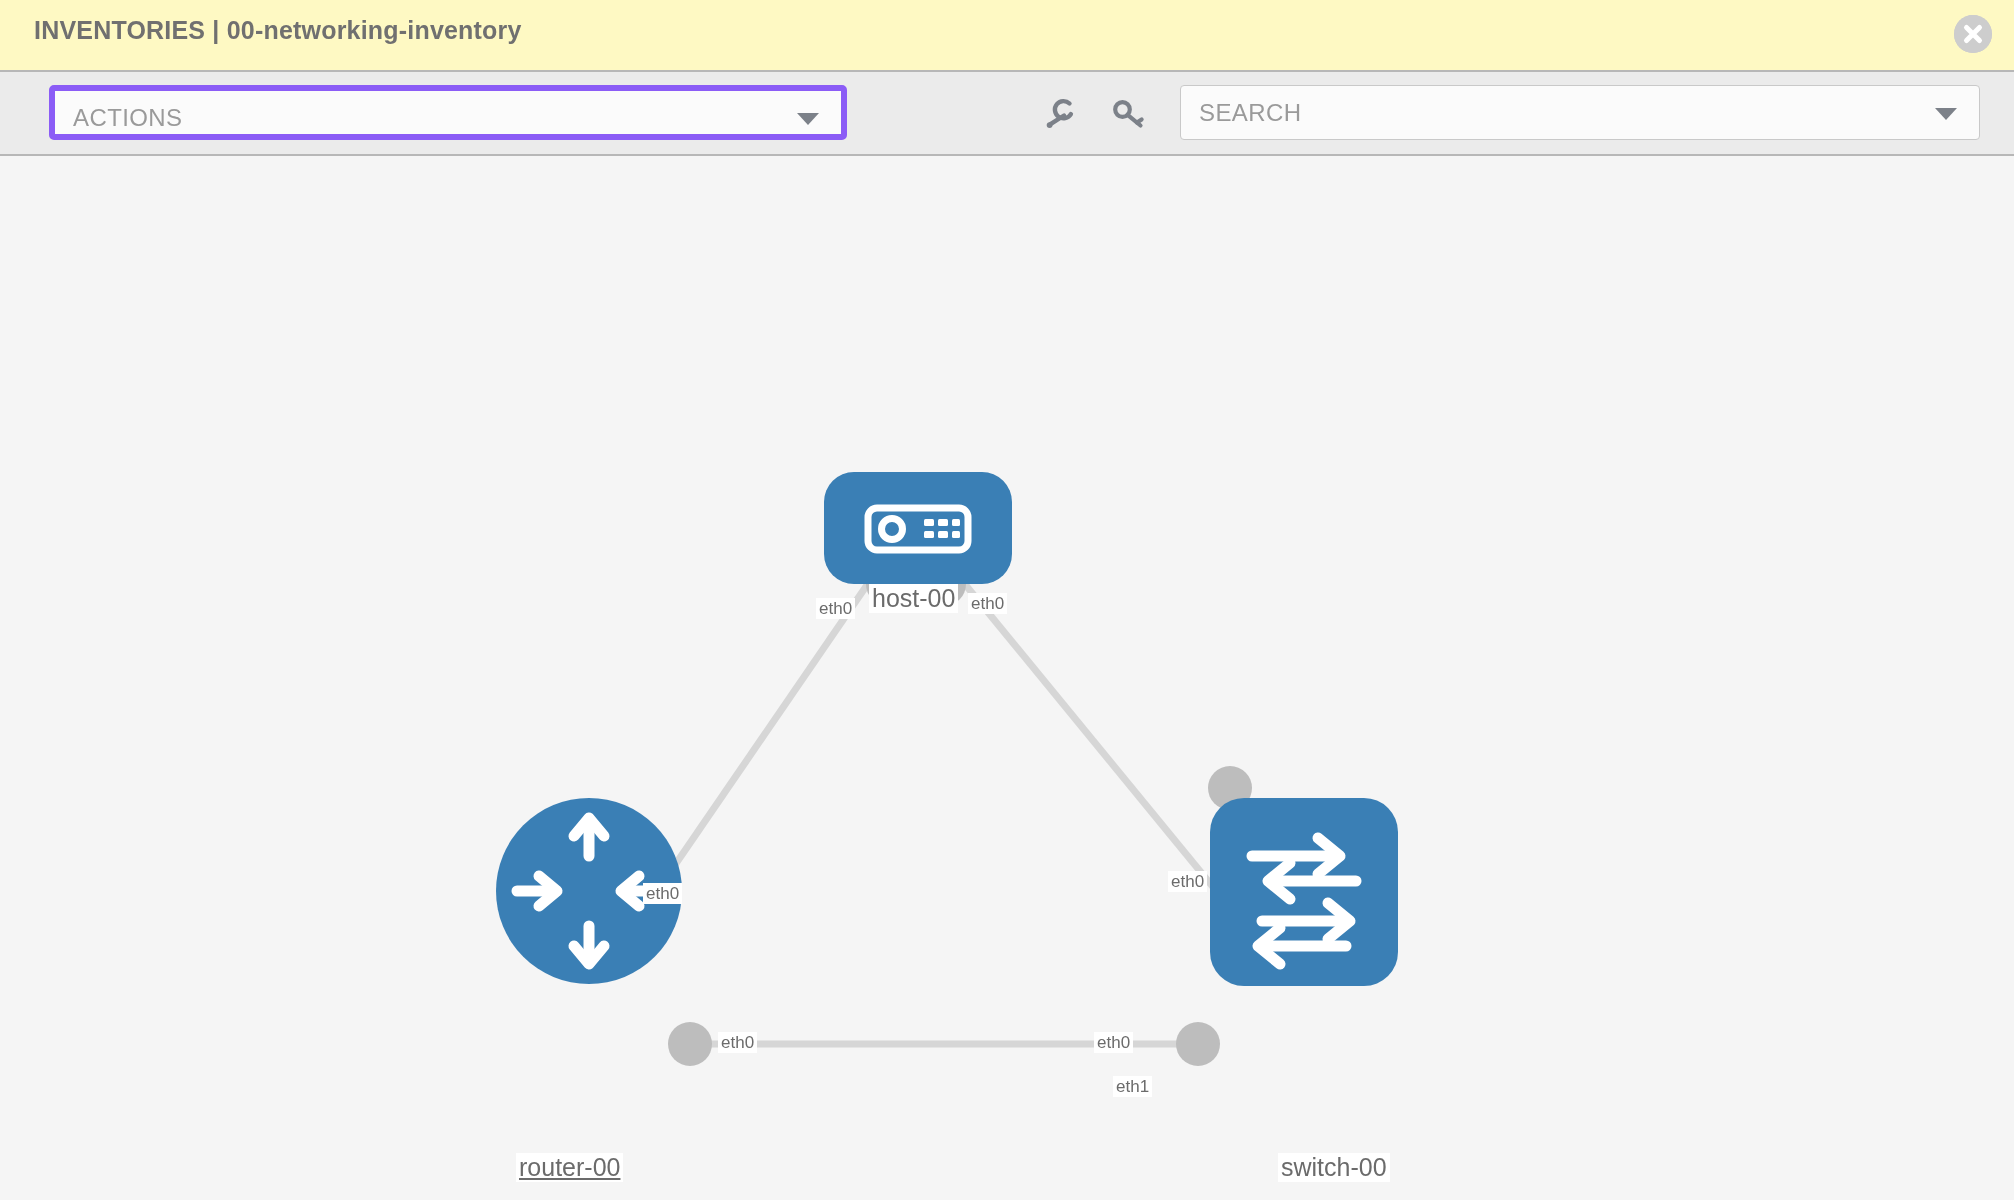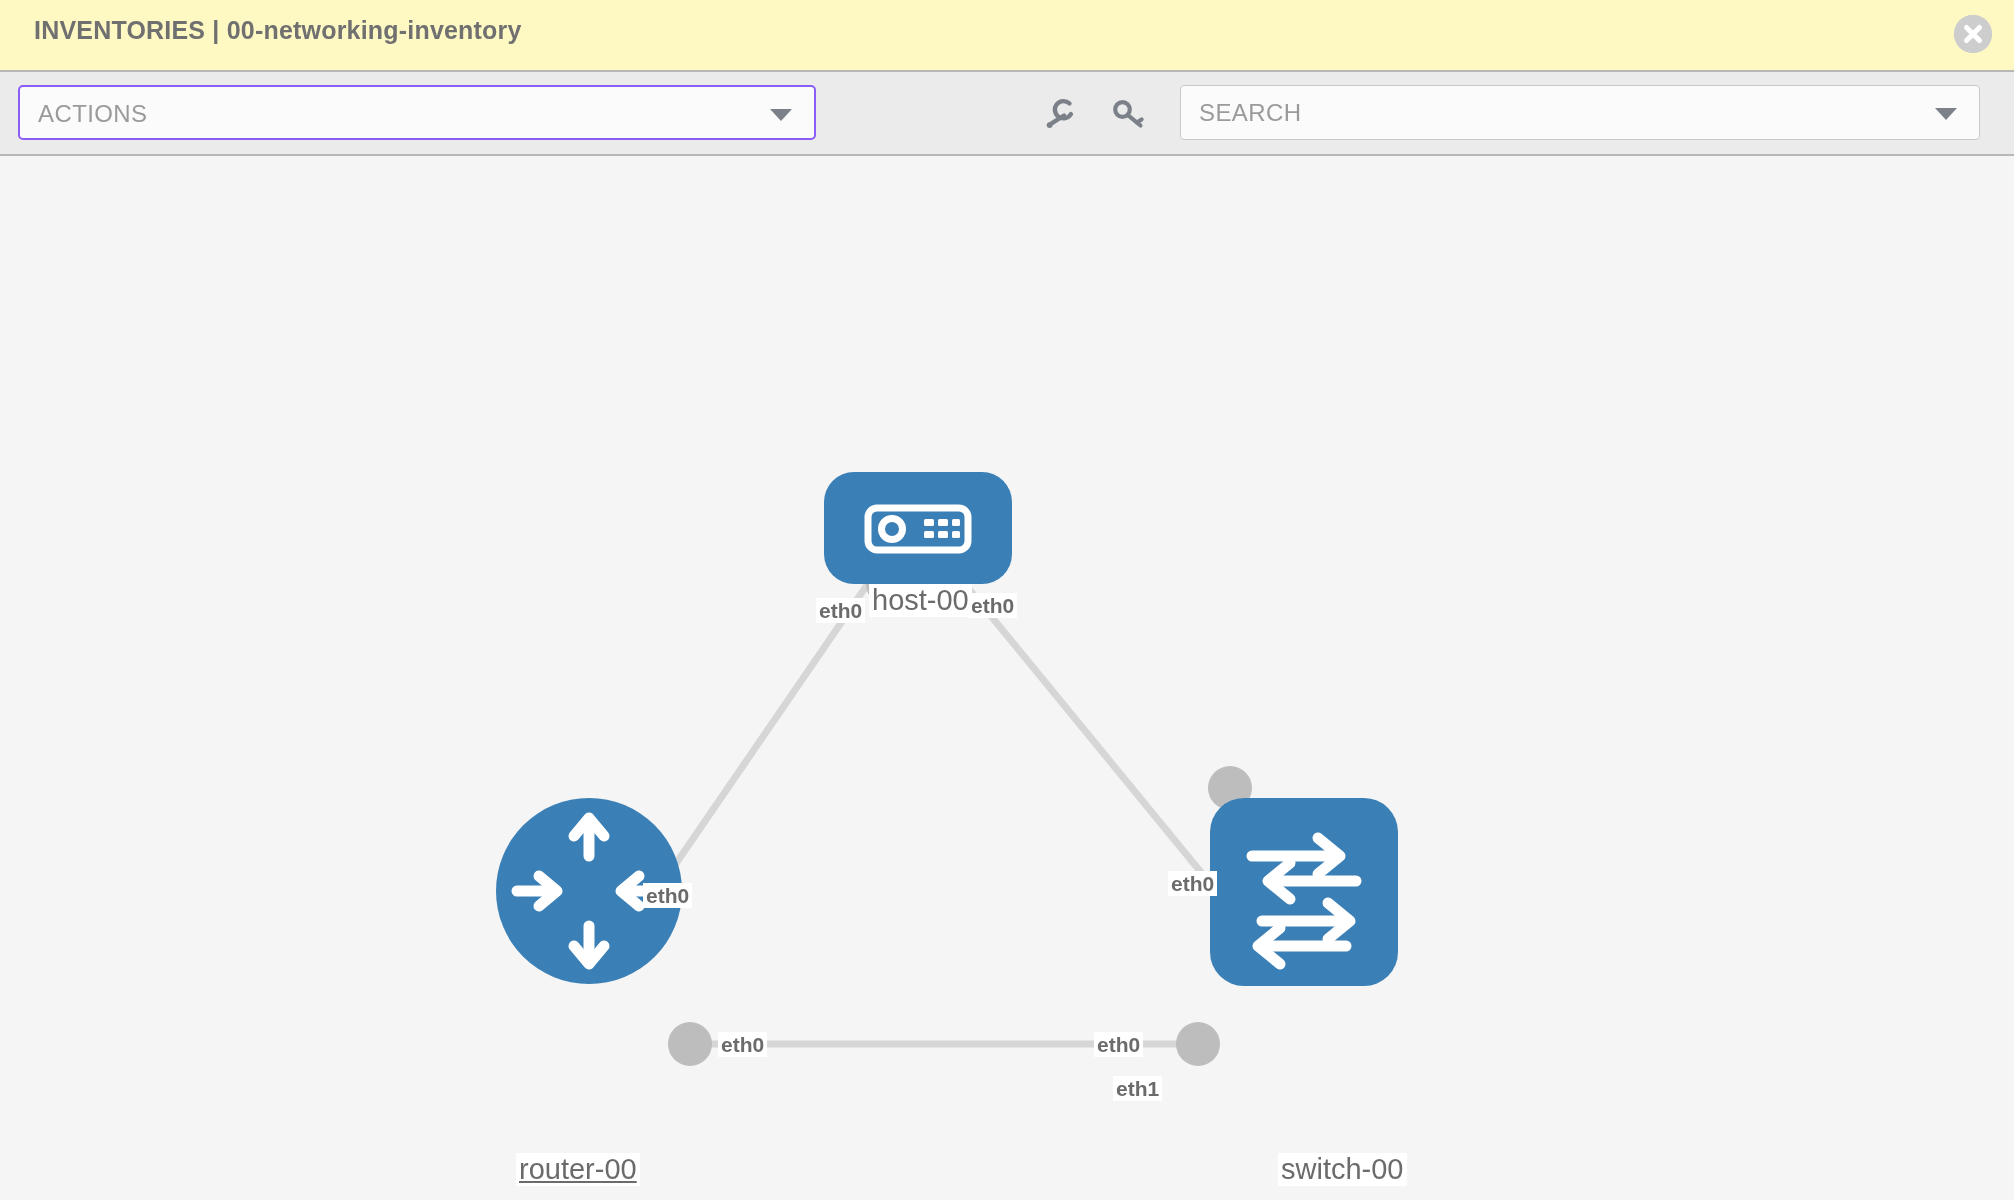--- a/index.html
+++ b/index.html
@@ -52,26 +52,26 @@
     left: 0; top: 70px;
     width: 2014px;
     height: 86px;
     background: #ebebeb;
     border-top: 2px solid #b7b7b7;
     border-bottom: 2px solid #b7b7b7;
     box-sizing: border-box;
   }
   .actions-select {
     position: absolute;
-    left: 18px;
+    left: 49px;
     top: 13px;
     width: 798px;
     height: 55px;
     background: #fbfbfb;
-    border: 2px solid #8b5cf6;
+    border: 6px solid #8b5cf6;
     border-radius: 5px;
     box-sizing: border-box;
     cursor: pointer;
   }
   .actions-select .label {
     position: absolute;
     left: 18px;
     top: 13px;
     font-size: 24px;
     color: #9a9a9a;
@@ -131,22 +131,22 @@
   }
 
   .node-label {
     position: absolute;
     background: #ffffff;
     color: #6b6b6b;
     white-space: nowrap;
     line-height: 1;
     padding: 2px 3px;
   }
-  .node-label.big  { font-size: 29px; }
-  .node-label.port { font-size: 21px; font-weight: bold; }
+  .node-label.big  { font-size: 25px; }
+  .node-label.port { font-size: 17px; }
 </style>
 </head>
 <body>
 
 <div class="header">
   <div class="page-title">INVENTORIES | 00-networking-inventory</div>
   <div class="close-btn">
     <svg width="38" height="38" viewBox="0 0 38 38" aria-hidden="true">
       <circle cx="19" cy="19" r="19" fill="#cdcdcd"></circle>
       <path d="M12.5 12.5 L25.5 25.5 M25.5 12.5 L12.5 25.5" stroke="#ffffff" stroke-width="5" stroke-linecap="round"></path>

